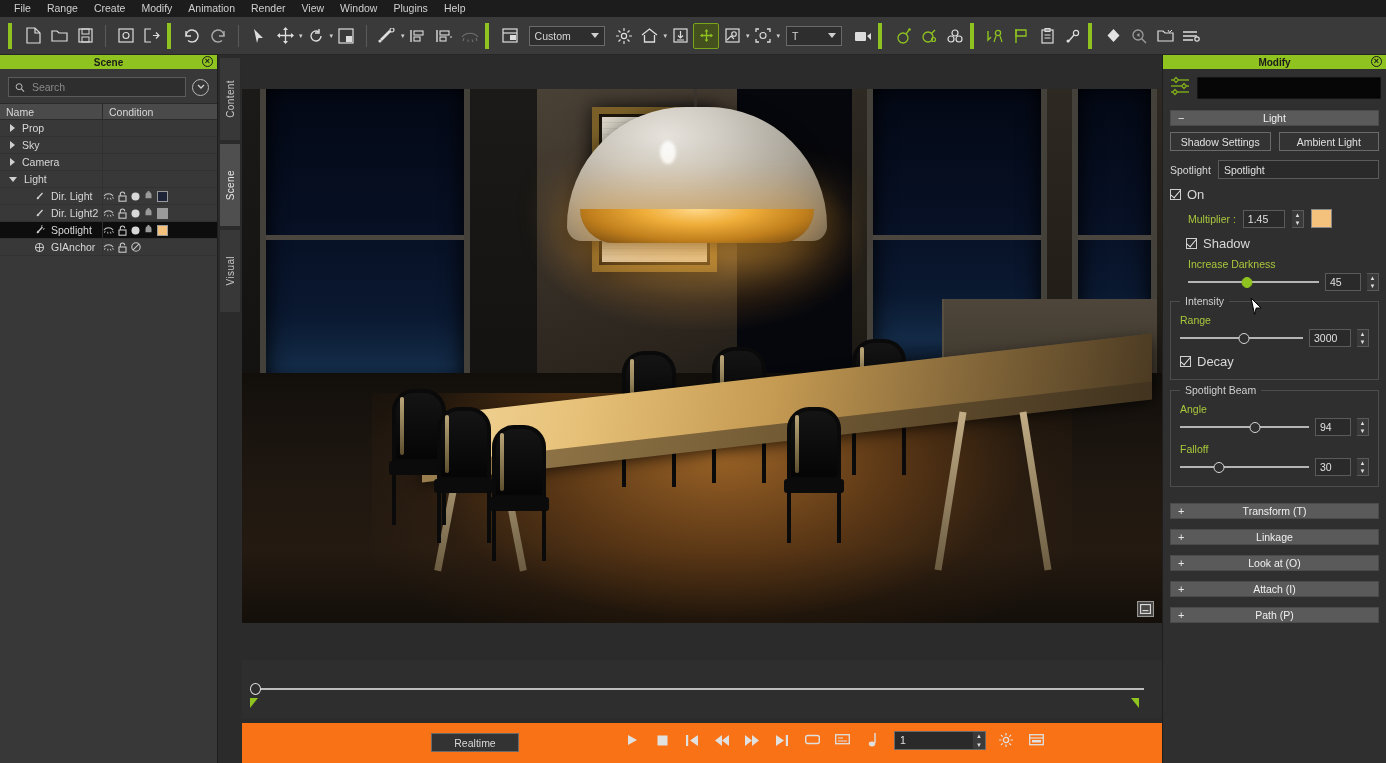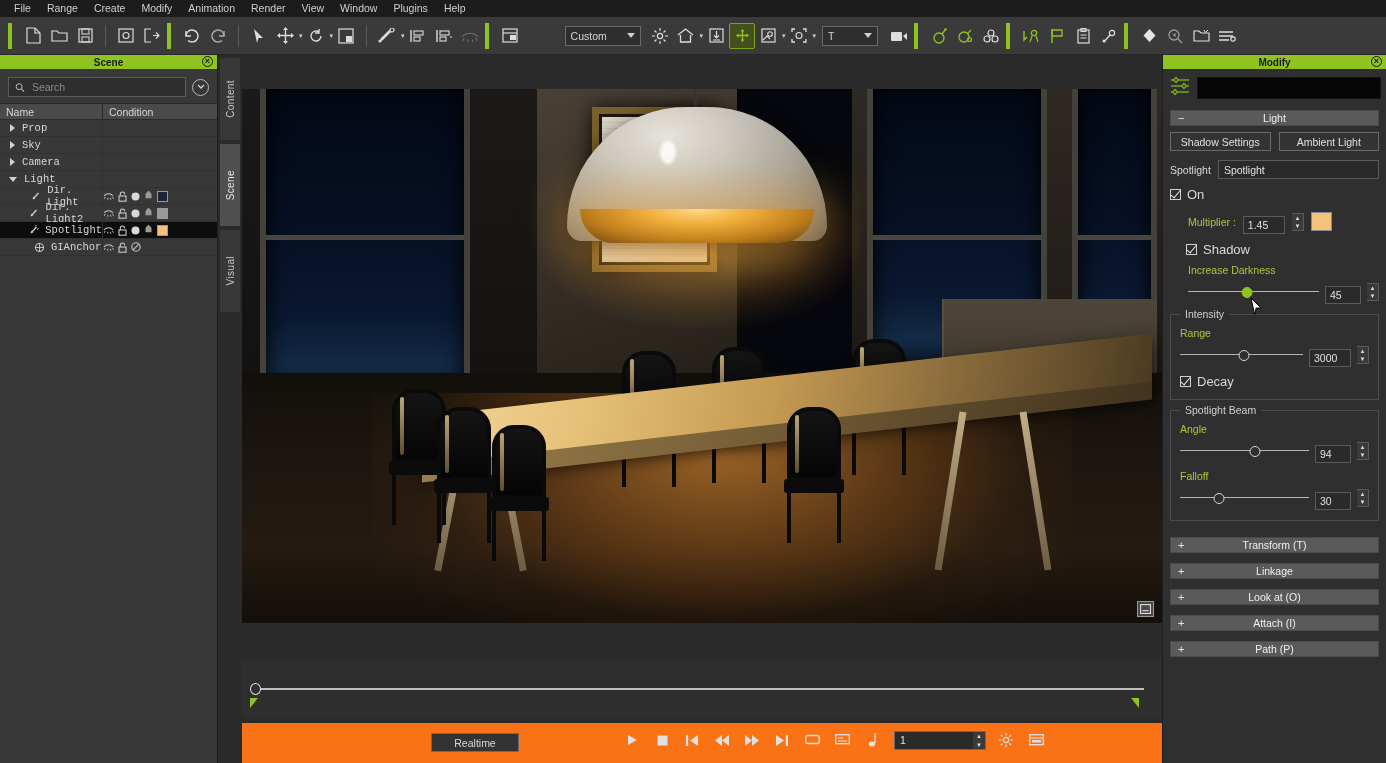--- a/index.html
+++ b/index.html
@@ -34,21 +34,21 @@
     width: 26px; height: 26px; display: flex; align-items: center; justify-content: center;
     cursor: default; border-radius: 2px;
   }
   .tbi.sel { background: #44511f; border: 1px solid #7aa51b; }
   .caret { font-size: 7px; color: #cfcfcf; margin-left: 1px; }
   .dd {
     height: 20px; border: 1px solid #6a6a6a; background: #2e2e2e; display: flex;
     align-items: center; justify-content: space-between; padding: 0 5px;
     font-size: 10.5px; color: #d5d5d5; cursor: default;
   }
-  .dd.w1 { width: 76px; margin-left: 36px; }
+  .dd.w1 { width: 76px; }
   .dd.w2 { width: 56px; }
   .dd .dcaret {
     width: 0; height: 0; border-left: 4px solid transparent; border-right: 4px solid transparent;
     border-top: 5px solid #cfcfcf;
   }
 
   
   .scene-panel {
     position: absolute; left: 0; top: 55px; width: 218px; height: 708px;
     background: #383838; border-right: 1px solid #1e1e1e;
@@ -84,21 +84,20 @@
   .tree-head .c1 { width: 103px; padding-left: 6px; line-height: 16px; border-right: 1px solid #2a2a2a; }
   .tree-head .c2 { flex: 1; padding-left: 6px; line-height: 16px; }
   .trow {
     display: flex; height: 17px; align-items: center; font-size: 10.5px;
     border-bottom: 1px solid #313131; cursor: default; position: relative;
   }
   .trow.selected { background: #0d0d0d; }
   .trow .namecell {
     width: 103px; display: flex; align-items: center; gap: 4px; height: 100%;
     border-right: 1px solid #313131;
-    font-family: Liberation Mono, monospace;
   }
   .trow .condcell { flex: 1; height: 100%; }
   .arrow-r { width: 0; height: 0; border-top: 4px solid transparent; border-bottom: 4px solid transparent; border-left: 5px solid #d0d0d0; margin-left: 10px; }
   .arrow-d { width: 0; height: 0; border-left: 4px solid transparent; border-right: 4px solid transparent; border-top: 5px solid #d0d0d0; margin-left: 9px; }
   .child-ind { width: 30px; }
   .row-icons { display: flex; align-items: center; gap: 4px; padding-right: 6px; }
   .swatch { width: 11px; height: 11px; border: 1px solid #9a9a9a; }
 
   
   .vtabs { position: absolute; left: 218px; top: 55px; width: 24px; height: 708px; background: #2b2b2b; }
@@ -298,21 +297,21 @@
   .slider-row { display: flex; align-items: center; gap: 6px; margin-bottom: 7px; }
   .slider { position: relative; flex: 1; height: 14px; }
   .slider .rail { position: absolute; left: 0; right: 0; top: 6px; height: 1.5px; background: #b5b5b5; }
   .knob {
     position: absolute; top: 2px; width: 11px; height: 11px; border-radius: 50%;
     background: #2f2f2f; border: 1.5px solid #d8d8d8; cursor: pointer; transform: translateX(-50%);
   }
   .knob.filled { background: #8fc320; border-color: #8fc320; }
   .numbox {
     width: 36px; height: 18px; background: #2a2a2a; border: 1px solid #5a5a5a; color: #e0e0e0;
-    font-size: 10.5px; display: flex; align-items: center; padding-left: 4px; margin-top: 7px;
+    font-size: 10.5px; display: flex; align-items: center; padding-left: 4px;
   }
   .numbox.wide { width: 42px; }
   .spin2 {
     width: 12px; height: 18px; border: 1px solid #5a5a5a; border-left: none; background: #3a3a3a;
     display: flex; flex-direction: column; cursor: pointer;
   }
   .spin2 div { flex: 1; display: flex; align-items: center; justify-content: center; font-size: 6px; color: #ddd; }
   .group {
     border: 1px solid #4c4c4c; margin: 10px 0 0 0; padding: 12px 9px 8px 9px; position: relative;
   }

